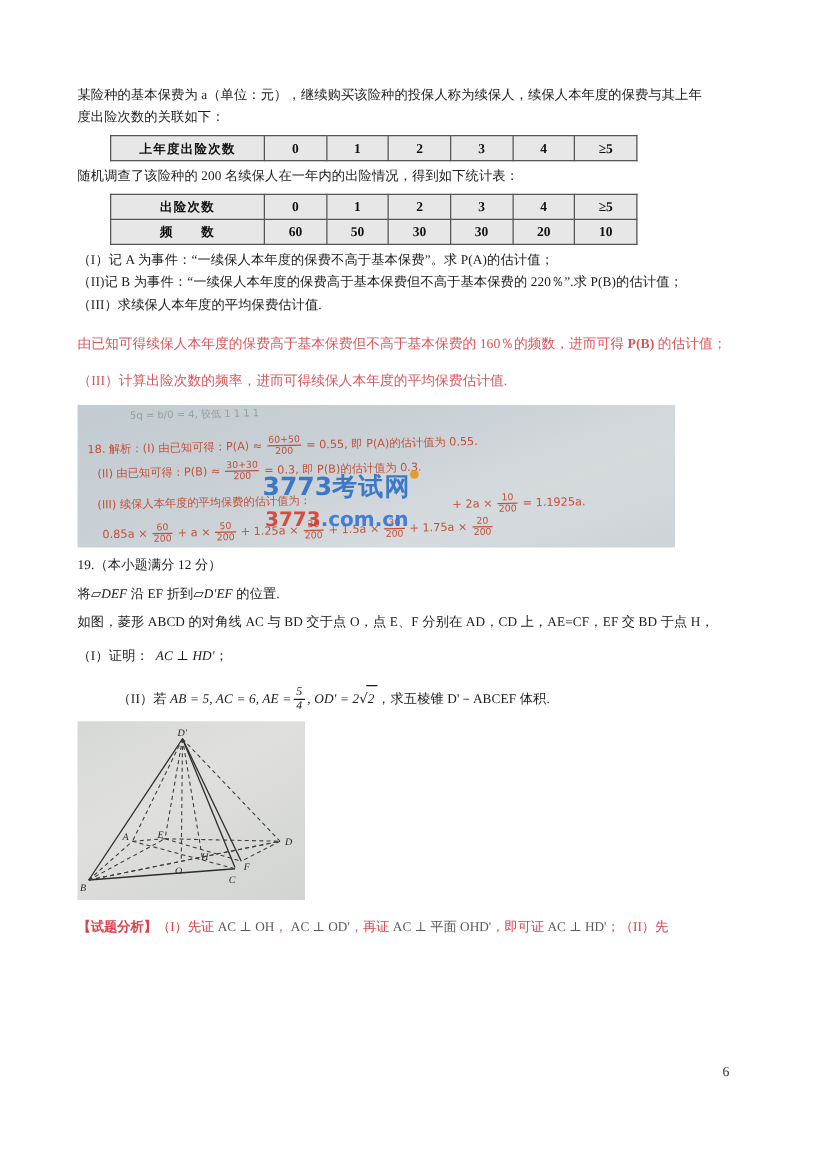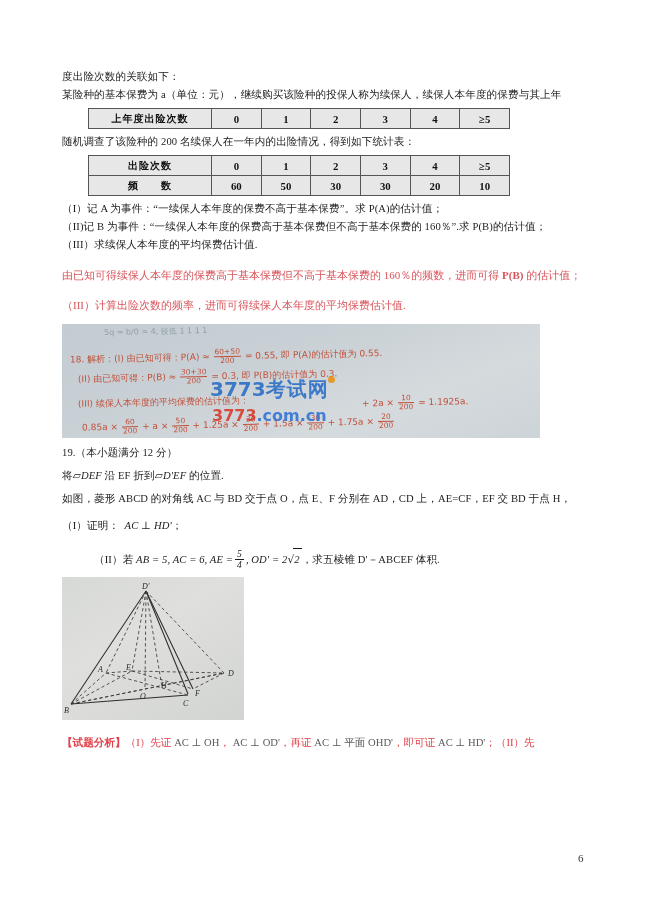--- a/index.html
+++ b/index.html
@@ -209,22 +209,22 @@
     margin: 6px 0 4px 0;
   }
   .spacer6 { height: 6px; }
 </style>
 </head>
 <body>
 
 <div class="page">
   <div class="content">
 
+    <p class="para">某险种的基本保费为 a（单位：元），继续购买该险种的投保人称为续保人，续保人本年度的保费与其上年</p>
     <p class="para">度出险次数的关联如下：</p>
-    <p class="para">某险种的基本保费为 a（单位：元），继续购买该险种的投保人称为续保人，续保人本年度的保费与其上年</p>
 
     <table class="dtable">
       <tbody>
           <tr>
         <td class="head lbl">上年度出险次数</td>
         <td class="val">0</td>
         <td class="val">1</td>
         <td class="val">2</td>
         <td class="val">3</td>
         <td class="val">4</td>
@@ -252,21 +252,21 @@
         <td class="val">50</td>
         <td class="val">30</td>
         <td class="val">30</td>
         <td class="val">20</td>
         <td class="val">10</td>
       </tr>
     </tbody>
       </table>
 
     <p class="para">（I）记 A 为事件：“一续保人本年度的保费不高于基本保费”。求 P(A)的估计值；</p>
-    <p class="para">（II)记 B 为事件：“一续保人本年度的保费高于基本保费但不高于基本保费的 160％”.求 P(B)的估计值；</p>
+    <p class="para">（II)记 B 为事件：“一续保人本年度的保费高于基本保费但不高于基本保费的 220％”.求 P(B)的估计值；</p>
     <p class="para">（III）求续保人本年度的平均保费估计值.</p>
 
     <div class="spacer6"></div>
 
 
     <p class="ana2">
       <span>由已知可得续保人本年度的保费高于基本保费但不高于基本保费的 160％的频数，进而可得 </span><span class="mathbf dark">P(B)</span><span> 的估计值；</span>
     </p>
 
     <p class="ana2">（III）计算出险次数的频率，进而可得续保人本年度的平均保费估计值.</p>

